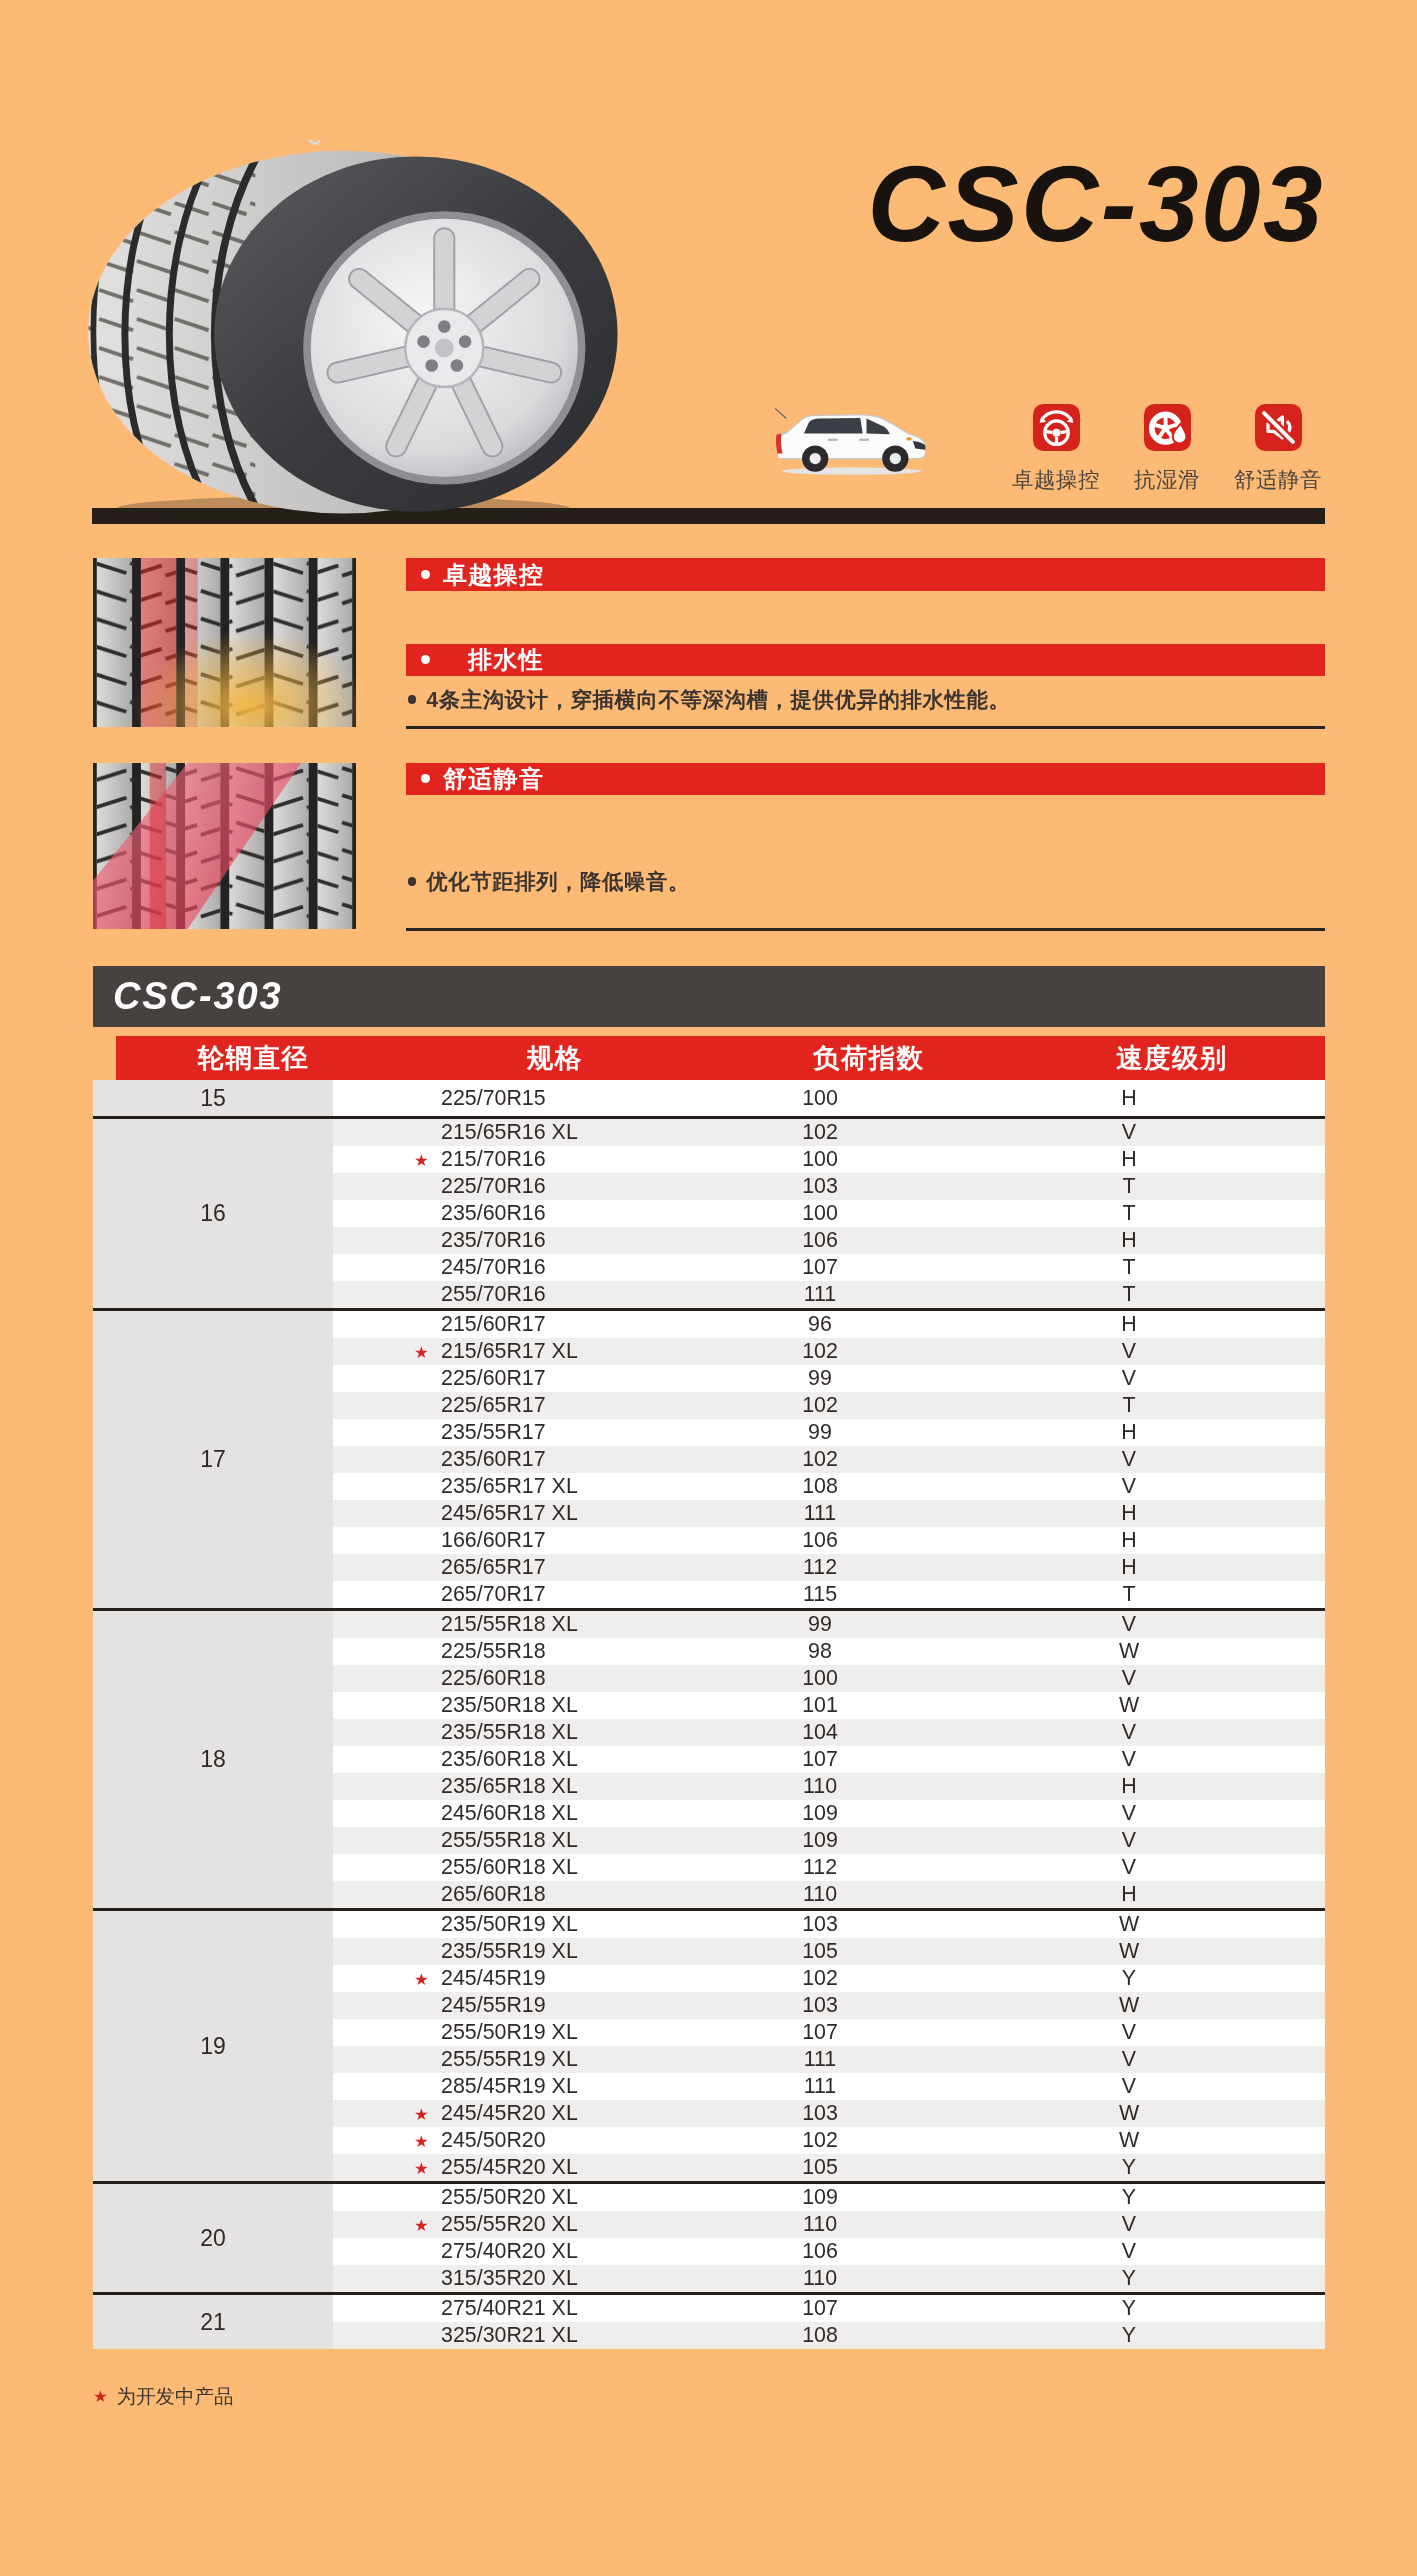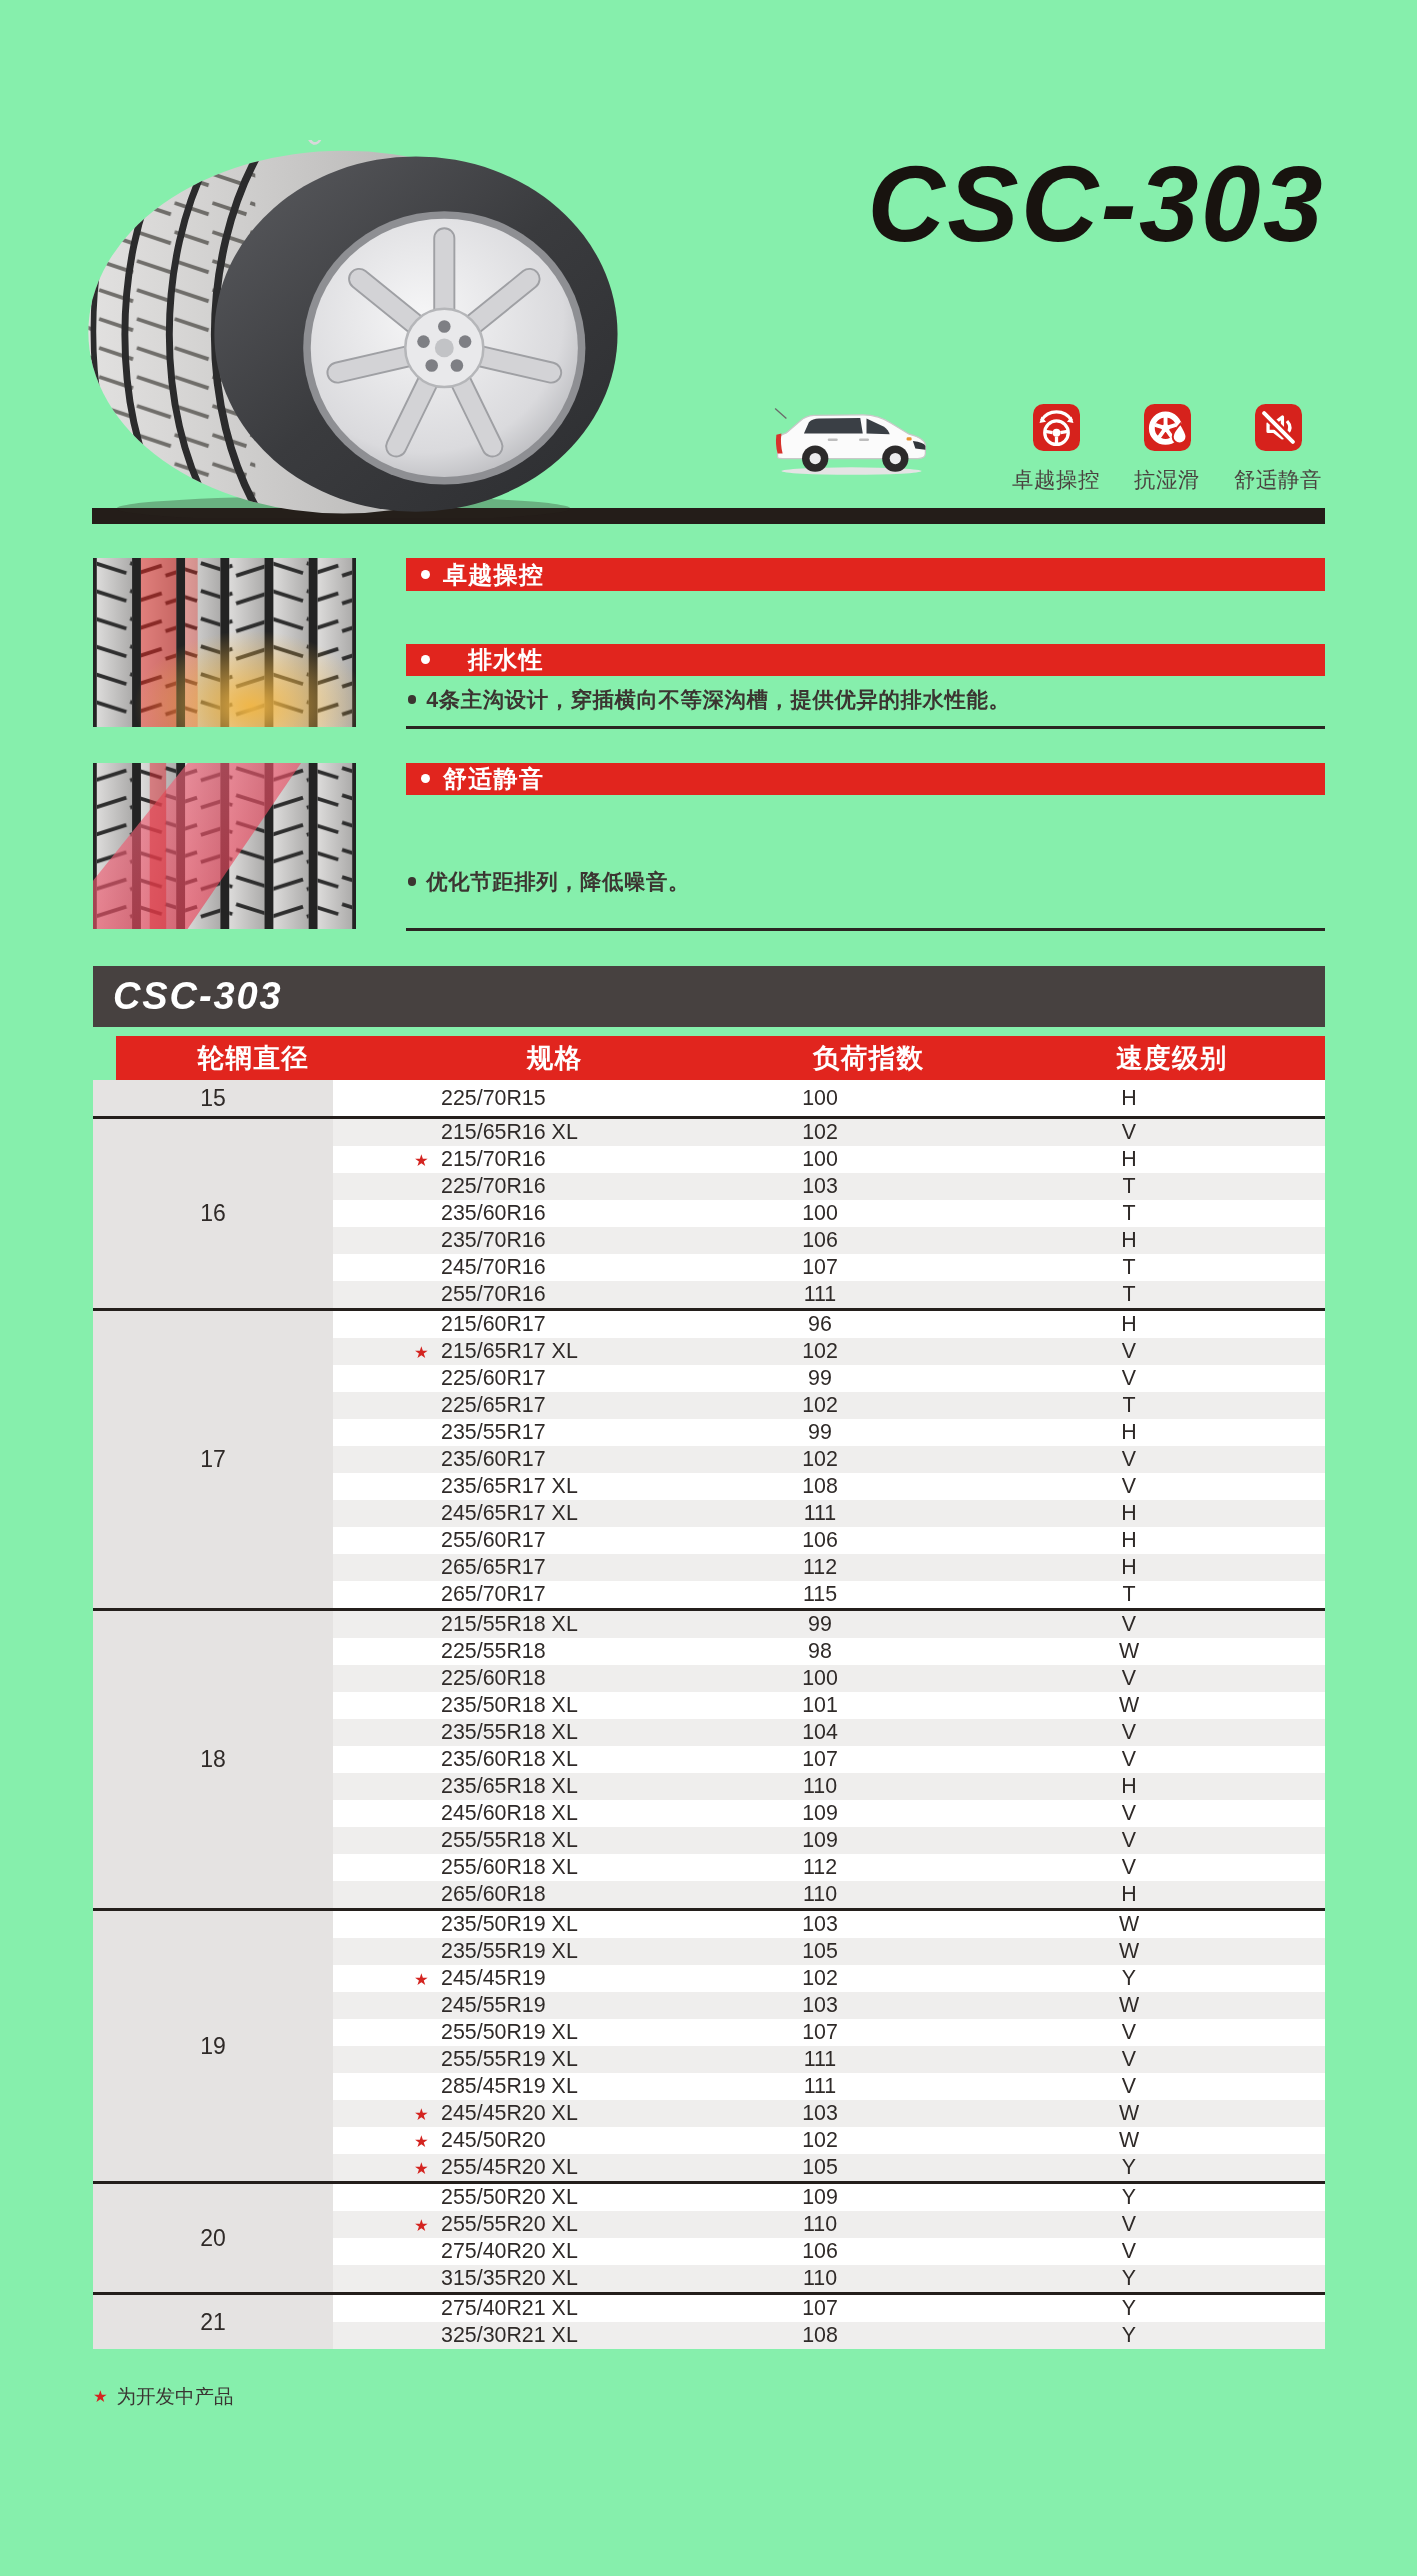--- a/index.html
+++ b/index.html
@@ -1,16 +1,16 @@
 <!DOCTYPE html>
 <html style="font-size:10px"><head>
 <meta charset="utf-8">
 <style>
   html,body{margin:0;padding:0;background:#ffffff;}
-  .page{position:relative;width:1418px;height:2576px;background:#86efac;overflow:hidden;
+  .page{position:relative;width:1418px;height:2576px;background:#fdba74;overflow:hidden;
         font-family:"Liberation Sans",sans-serif;color:#2f2a28;}
 
   
   .ground-bar{position:absolute;left:92px;top:508px;width:1233px;height:15.7px;background:#241d19;}
   .tire-hero{position:absolute;left:60px;top:140px;width:567px;height:378px;}
   .hero-right{position:absolute;right:93px;top:151px;text-align:right;}
   .product-title{margin:0;font-size:107px;line-height:1;font-style:italic;font-weight:bold;
                  color:#18130f;letter-spacing:2.5px;}
   .tagline{margin-top:33px;font-size:44px;font-weight:bold;color:#18130f;letter-spacing:1.3px;}
   .car-illustration{position:absolute;left:767px;top:406px;width:169px;height:72px;}
@@ -391,21 +391,21 @@
               <div class="c-spec">235/65R17 XL</div>
               <div class="c-load">108</div>
               <div class="c-speed">V</div>
             </div>
             <div class="row even">
               <div class="c-spec">245/65R17 XL</div>
               <div class="c-load">111</div>
               <div class="c-speed">H</div>
             </div>
             <div class="row odd">
-              <div class="c-spec">255/60R17</div>
+              <div class="c-spec">166/60R17</div>
               <div class="c-load">106</div>
               <div class="c-speed">H</div>
             </div>
             <div class="row even">
               <div class="c-spec">265/65R17</div>
               <div class="c-load">112</div>
               <div class="c-speed">H</div>
             </div>
             <div class="row odd">
               <div class="c-spec">265/70R17</div>

